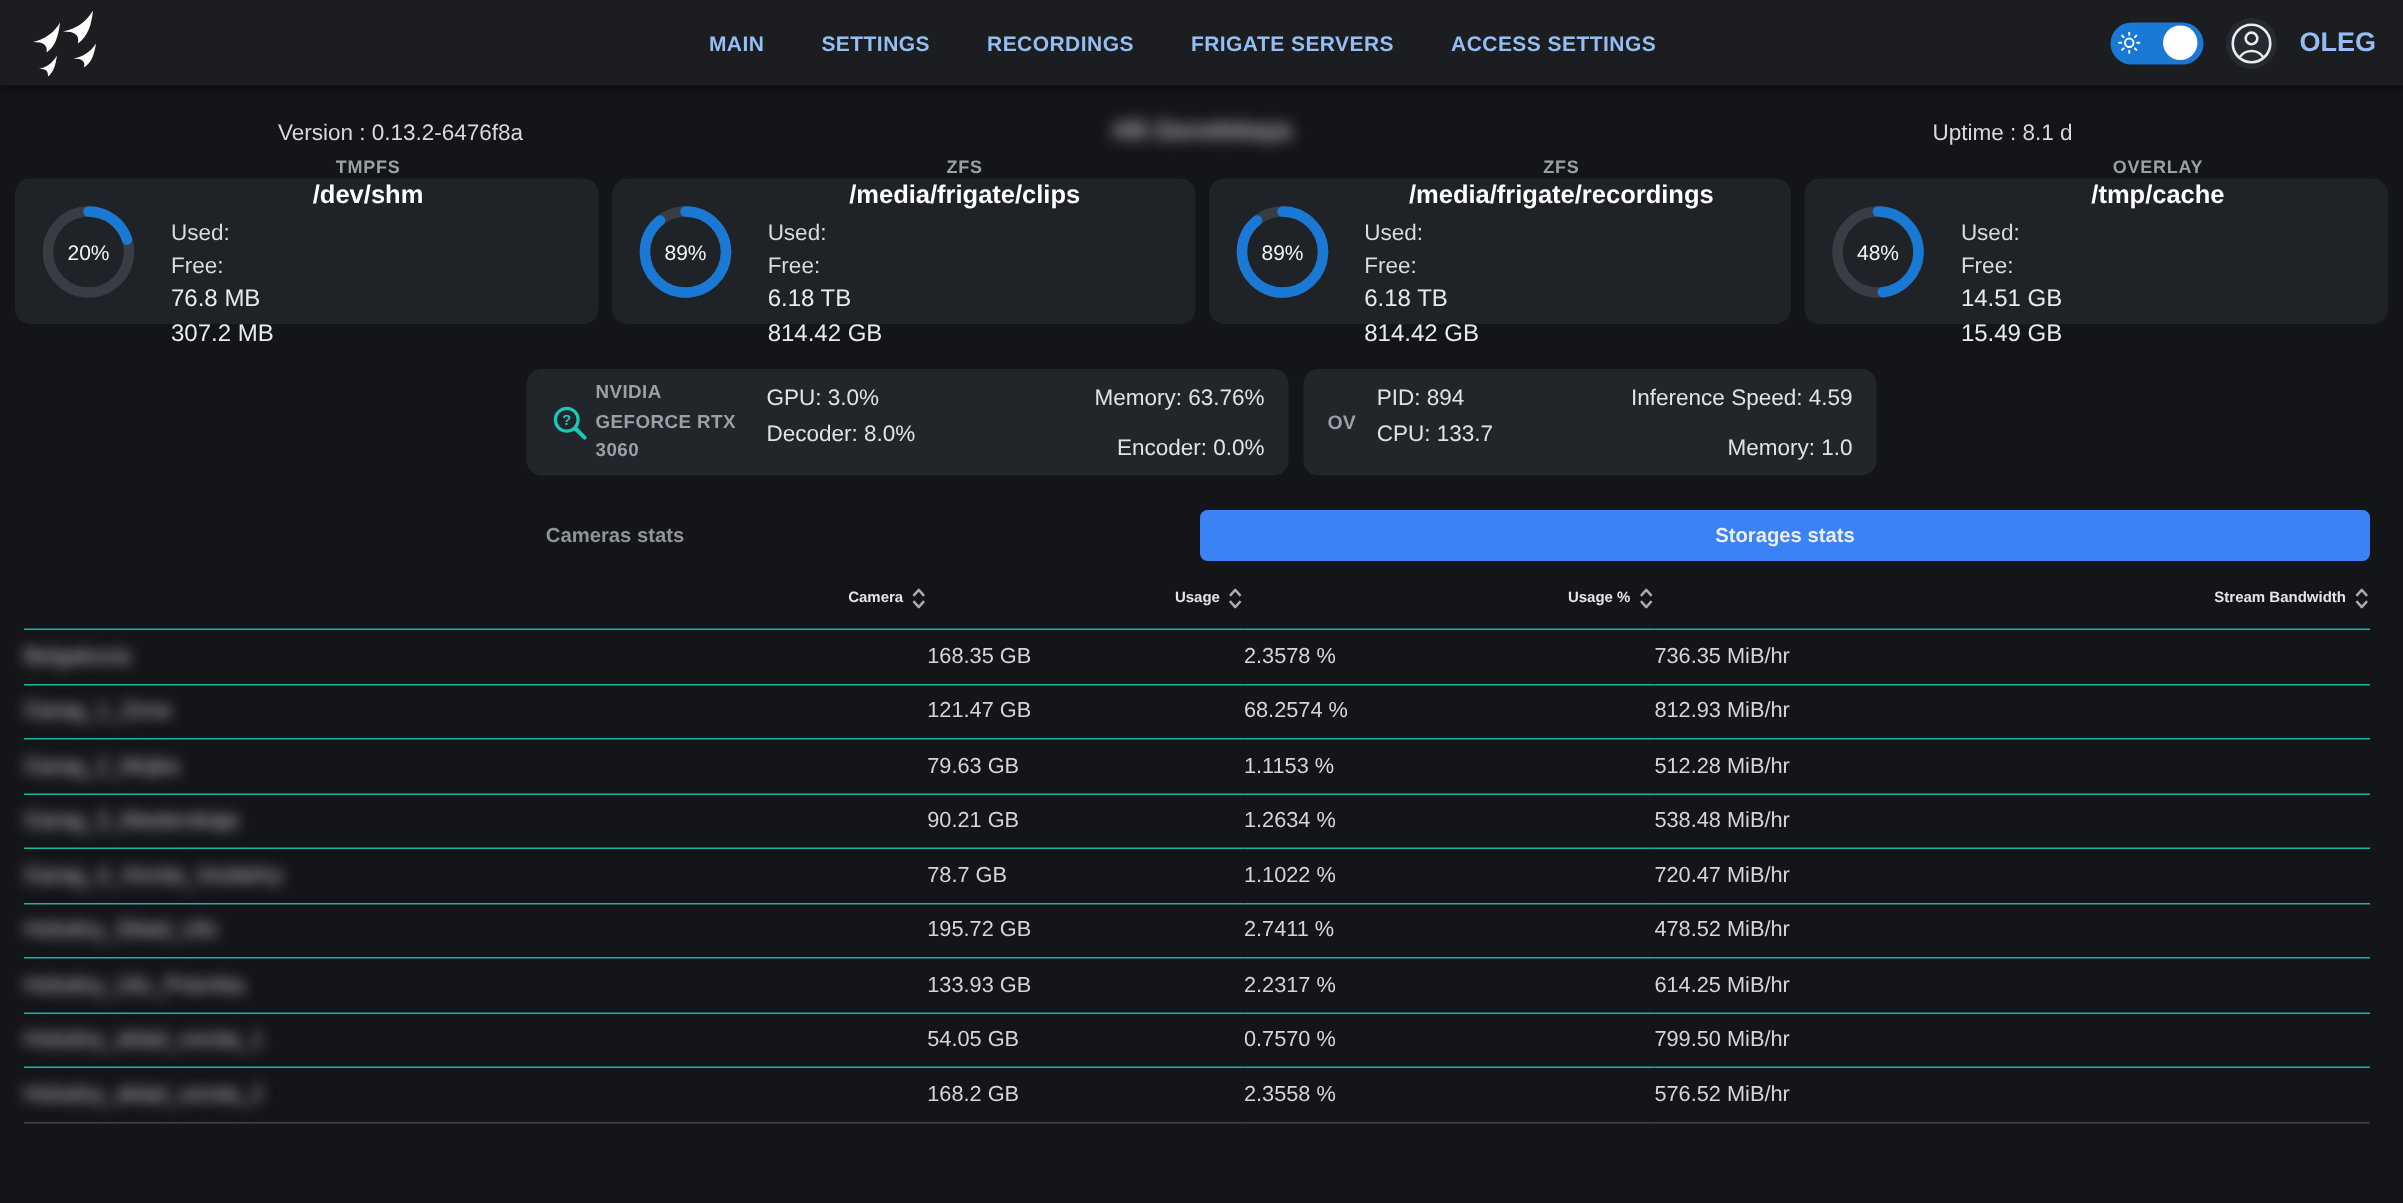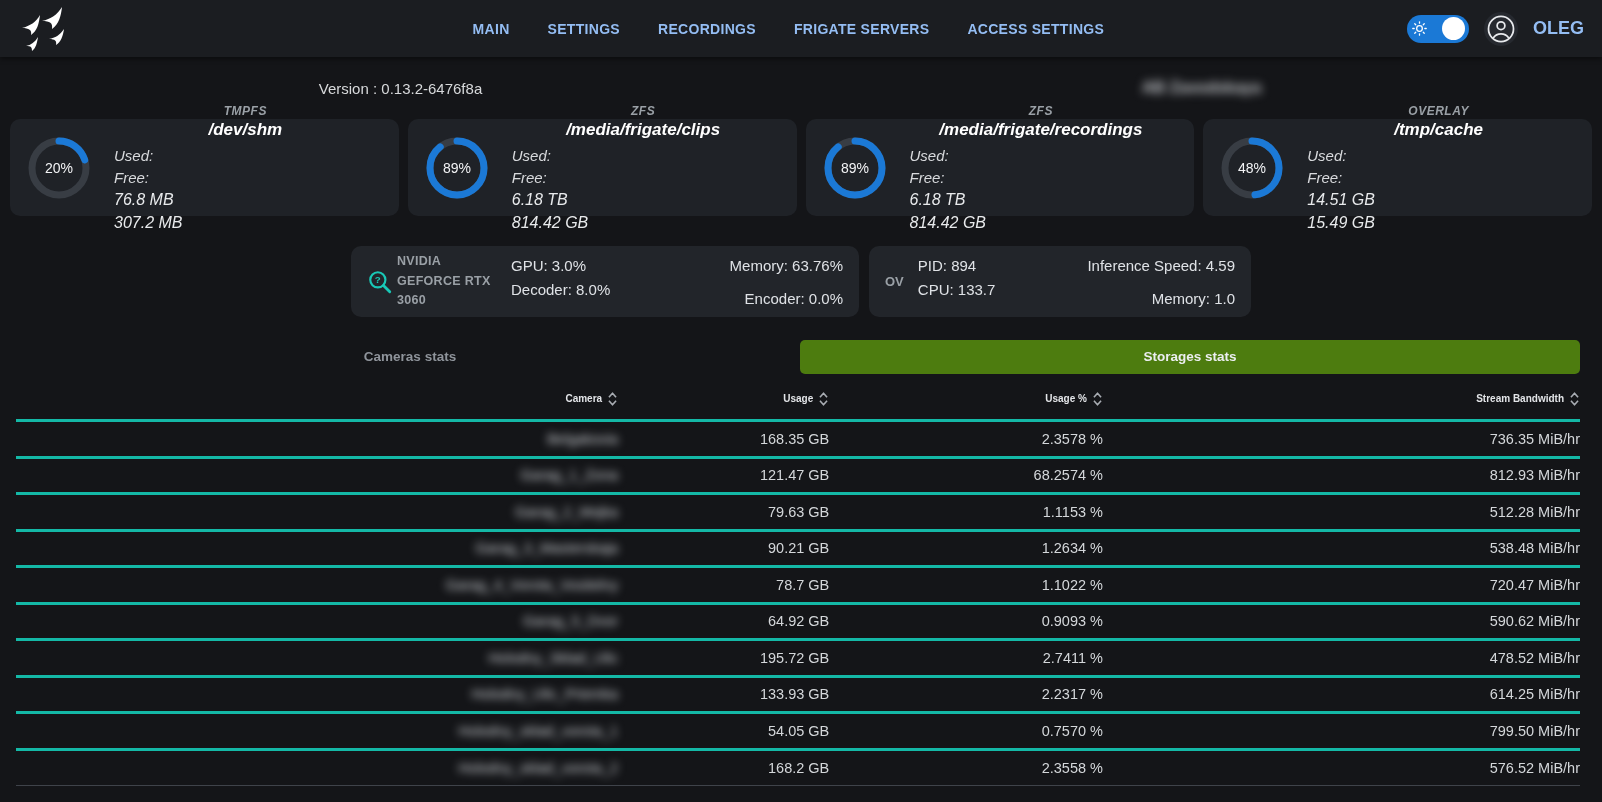--- a/index.html
+++ b/index.html
@@ -68,21 +68,21 @@
     flex: 1;
     background: #1f2227;
     border-radius: 10px;
     height: 97px;
     padding: 8px 16px;
     display: flex;
     align-items: center;
     gap: 16px;
   }
   .donut-wrap { width: 66px; height: 66px; flex: 0 0 66px; }
-  .card-body { flex: 1; font-style: italic; }
+  .card-body { flex: 1; }
   .fs-type { text-align: center; color: #9aa0a6; font-size: 12px; font-weight: bold; letter-spacing: .5px; }
   .mount { text-align: center; color: #ffffff; font-size: 17px; font-weight: bold; margin: 2px 0 7px; }
   .uf-grid { display: grid; grid-template-columns: 1fr; row-gap: 5px; padding: 0 6px; }
   .uf-label { font-size: 15px; color: #d8dadd; }
   .uf-value { font-size: 16px; color: #e8eaec; }
 
   
   .hw-row { display: flex; justify-content: center; gap: 10px; margin-top: 30px; }
   .hw-card {
     background: #22252a;
@@ -108,37 +108,37 @@
   
   .tabs { display: flex; margin: 23px 22px 0 20px; }
   .tab {
     flex: 1; height: 34px; line-height: 34px;
     text-align: center;
     font-size: 13.5px; font-weight: bold;
     color: #8f949b;
     border-radius: 5px;
     cursor: pointer;
   }
-  .tab.active { background: #4d7c0f; color: #eceef1; }
+  .tab.active { background: #3b82f6; color: #eceef1; }
 
   
   .table-wrap { margin: 4px 22px 0 16px; }
   table.stats { width: 100%; border-collapse: collapse; }
   th {
     font-size: 10px; font-weight: bold; color: #e3e5e8;
     padding: 13px 0 12px; text-align: right; cursor: pointer;
     white-space: nowrap;
   }
   .sort-icon { vertical-align: middle; margin-left: 5px; }
   td {
-    border-top: 3px solid #14b8a6;
+    border-top: 1px solid #14b8a6;
     height: 36.5px;
     font-size: 14.5px;
     color: #d4d7da;
-    text-align: right;
+    text-align: left;
   }
   tbody tr:last-child td { border-bottom: 1px solid #3f434a; }
   .blur-name { filter: blur(4.5px); color: #cfd3d7; }
 </style>
 </head>
 <body>
 
 <header class="navbar">
   <div class="logo">
     <svg viewBox="0 0 48 44" width="48" height="44">
@@ -187,20 +187,21 @@
         </g>
       </svg>
     </div>
     <span class="username">OLEG</span>
   </div>
 </header>
 
 <div class="info-bar">
   <div class="info-cell">Version : 0.13.2-6476f8a</div>
   <div class="info-cell blurred-title">AB Zavodskaya</div>
+  <div class="info-cell">Uptime : 8.1 d</div>
 </div>
 
 <div class="cards-row" id="cards-row">
   <div class="storage-card">
     <div class="donut-wrap">
       <svg viewBox="0 0 66 66" width="66" height="66">
         <circle class="donut-track" cx="33" cy="33" r="27" fill="none" stroke="#383d44" stroke-width="7"></circle>
         <circle class="donut-arc" cx="33" cy="33" r="27" fill="none" stroke="#1b79d6" stroke-width="7" stroke-linecap="round" transform="rotate(-90 33 33)" stroke-dasharray="33.9 169.6"></circle>
         <text x="33" y="38" text-anchor="middle" font-size="14" fill="#f2f3f5">20%</text>
       </svg>
@@ -387,28 +388,20 @@
 
   <tr class="table-row">
     <td>
       <span class="blur-name">Garag_4_Vorota_Vositelny</span>
     </td>
     <td>78.7 GB</td>
     <td>1.1022 %</td>
     <td>720.47 MiB/hr</td>
   </tr>
 
-  <tr class="table-row">
-    <td>
-      <span class="blur-name">Garag_5_Dvor</span>
-    </td>
-    <td>64.92 GB</td>
-    <td>0.9093 %</td>
-    <td>590.62 MiB/hr</td>
-  </tr>
 
   <tr class="table-row">
     <td>
       <span class="blur-name">Holodny_Sklad_Ulic</span>
     </td>
     <td>195.72 GB</td>
     <td>2.7411 %</td>
     <td>478.52 MiB/hr</td>
   </tr>
 

